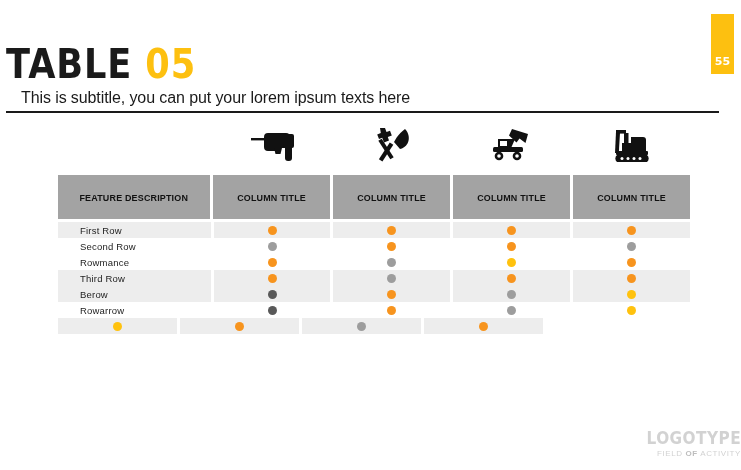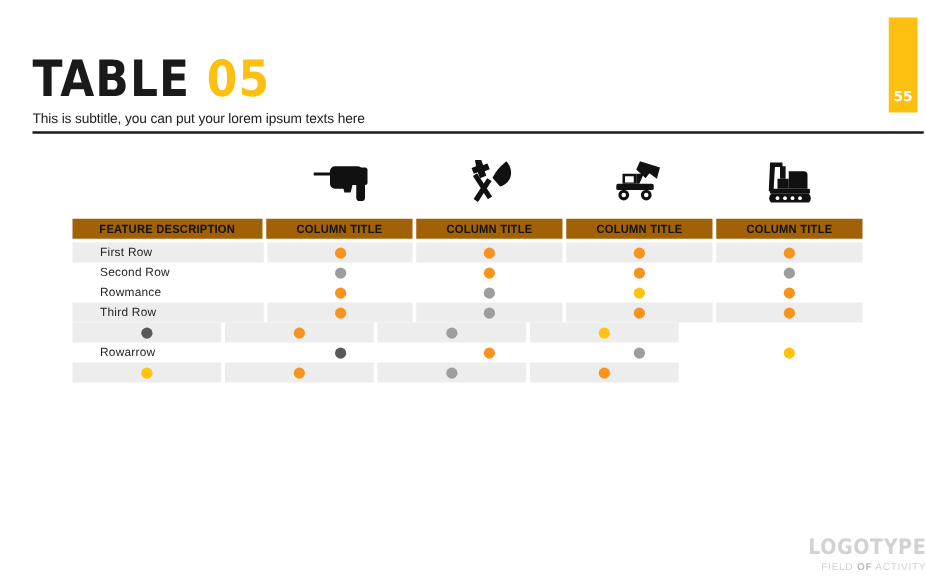--- a/index.html
+++ b/index.html
@@ -14,63 +14,64 @@
     overflow: hidden;
     position: relative;
   }
 
   
   .page-tab {
     position: absolute;
     top: 14px;
     left: 711px;
     width: 23px;
-    height: 76px;
+    height: 60px;
     background: #FDC010;
     display: flex;
     align-items: flex-end;
     justify-content: center;
     padding-bottom: 6px;
     box-sizing: border-box;
   }
   .page-tab-num {
     color: #ffffff;
     font-size: 11px;
     font-weight: bold;
     letter-spacing: 0px;
     font-family: "DejaVu Sans", sans-serif;
   }
 
   
   .header {
     position: absolute;
-    left: 26px;
+    left: 6px;
     top: 44px;
     width: 714px;
   }
   .title {
     font-family: "DejaVu Sans", sans-serif;
     font-size: 40px;
     font-weight: bold;
     letter-spacing: 1px;
     line-height: 40px;
     color: #1a1a1a;
     transform: scaleX(0.88);
     transform-origin: left center;
     white-space: nowrap;
   }
   .title .accent {
     color: #FDC010;
   }
   .subtitle {
     margin-top: 5px;
-    font-size: 11px;
+    font-size: 16px;
     color: #1a1a1a;
     letter-spacing: -0.1px;
     white-space: nowrap;
+    margin-left: 15px;
   }
   .rule {
     margin-top: 4px;
     width: 713px;
     height: 2px;
     background: #1a1a1a;
   }
 
   
   .icon-row {
@@ -104,22 +105,22 @@
   .cell {
     box-sizing: border-box;
     height: 16px;
     display: flex;
     align-items: center;
   }
   .c-label { width: 155px; }
   .c-data  { width: 119px; justify-content: center; }
 
   .head-row .cell {
-    background: #a16207;
-    height: 16px;
+    background: #a3a3a3;
+    height: 44px;
     margin-right: 3px;
     justify-content: center;
   }
   .head-row .cell:last-child { margin-right: 0; }
   .head-label {
     font-size: 9.5px;
     font-weight: bold;
     color: #111111;
     letter-spacing: 0.2px;
     transform: scaleX(0.94);
@@ -318,20 +319,23 @@
           <span class="dot" style="background: rgb(157, 157, 157);"></span>
         </div>
         <div class="cell c-data">
           <span class="dot" style="background: rgb(247, 148, 30);"></span>
         </div>
         <div class="cell c-data">
           <span class="dot" style="background: rgb(247, 148, 30);"></span>
         </div>
       </div>
       <div class="row body-row striped">
+        <div class="cell c-label">
+          <span class="row-label">Berow</span>
+        </div>
         <div class="cell c-data">
           <span class="dot" style="background: rgb(89, 89, 89);"></span>
         </div>
         <div class="cell c-data">
           <span class="dot" style="background: rgb(247, 148, 30);"></span>
         </div>
         <div class="cell c-data">
           <span class="dot" style="background: rgb(157, 157, 157);"></span>
         </div>
         <div class="cell c-data">

